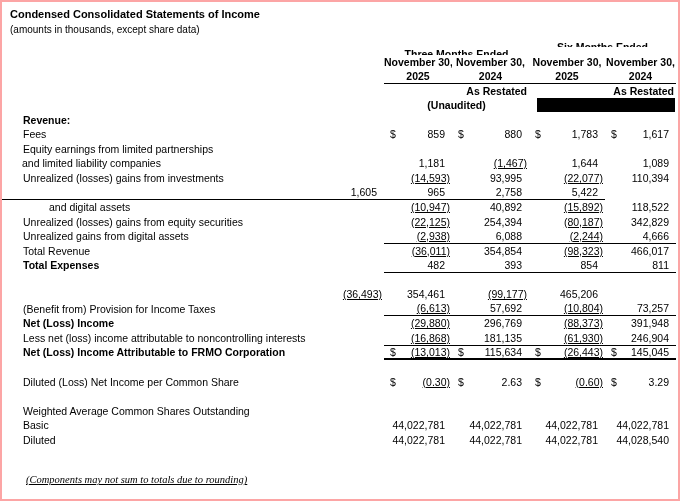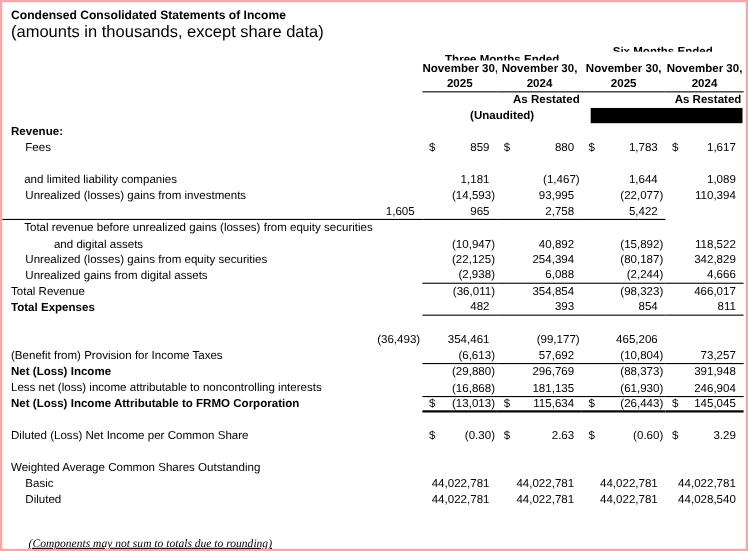--- a/index.html
+++ b/index.html
@@ -8,39 +8,39 @@
     width: 680px; height: 501px;
     border: 2px solid #fca5a5;
     background: #fff;
     font-family: "Liberation Sans", sans-serif;
     font-size: 10.5px;
     color: #000;
     overflow: hidden;
   }
   .titleblock { padding: 5px 0 0 8px; }
   .title { font-weight: bold; font-size: 11px; height: 15px; line-height: 15px; white-space: nowrap; }
-  .subtitle { font-size: 15px; height: 15px; line-height: 15px; white-space: nowrap; }
+  .subtitle { font-size: 10px; height: 15px; line-height: 15px; white-space: nowrap; }
   .table { margin-top: 3px; padding-right: 2px; }
   .row {
     display: grid;
     grid-template-columns: 1fr 68px 77px 76px 71px;
     height: 14.55px;
     line-height: 14.4px;
   }
   .cell { height: 100%; overflow: hidden; }
   .label { white-space: nowrap; }
-  .ind0 { padding-left: 8px; }
+  .ind0 { padding-left: 21px; }
   .ind1 { padding-left: 21px; }
   .ind2 { padding-left: 20px; }
   .ind3 { padding-left: 47px; }
   .bold { font-weight: bold; }
   .num { display: flex; justify-content: flex-end; align-items: center; }
   .dollar { margin-right: auto; padding-left: 6px; }
   .val.pos { padding-right: 7px; }
-  .val.neg { padding-right: 2px; }
+  .val.neg { padding-right: 2px; text-decoration: underline; }
   .rule-below { border-bottom: 1px solid #000; }
   .rule-above { border-top: 1px solid #000; }
   .thick-below { border-bottom: 2.5px solid #000; }
   .hcell { text-align: center; font-weight: bold; white-space: nowrap; }
   .hright { text-align: right; padding-right: 2px; }
   .span12 { grid-column: 2 / 4; }
   .span34 { grid-column: 4 / 6; }
   .blackbar { background: #000; height: 14px; margin-left: 8px; margin-right: 1px; }
   .footer {
     margin-top: 27px;
@@ -123,20 +123,21 @@
         <div class="cell num">
           <span class="dollar">$</span>
           <span class="val pos">1,783</span>
         </div>
         <div class="cell num">
           <span class="dollar">$</span>
           <span class="val pos">1,617</span>
         </div>
       </div>
       <div class="row">
+        <div class="cell label ind1">Equity earnings from limited partnerships</div>
         <div class="cell num"></div>
         <div class="cell num"></div>
         <div class="cell num"></div>
         <div class="cell num"></div>
       </div>
       <div class="row">
         <div class="cell label ind2">and limited liability companies</div>
         <div class="cell num">
           <span class="val pos">1,181</span>
         </div>
@@ -171,27 +172,20 @@
         </div>
         <div class="cell num rule-below">
           <span class="val pos">965</span>
         </div>
         <div class="cell num rule-below">
           <span class="val pos">2,758</span>
         </div>
         <div class="cell num rule-below">
           <span class="val pos">5,422</span>
         </div>
-      </div>
-      <div class="row">
-        <div class="cell label ind2">Total revenue before unrealized gains (losses) from equity securities</div>
-        <div class="cell num"></div>
-        <div class="cell num"></div>
-        <div class="cell num"></div>
-        <div class="cell num"></div>
       </div>
       <div class="row">
         <div class="cell label ind3">and digital assets</div>
         <div class="cell num">
           <span class="val neg">(10,947)</span>
         </div>
         <div class="cell num">
           <span class="val pos">40,892</span>
         </div>
         <div class="cell num">

